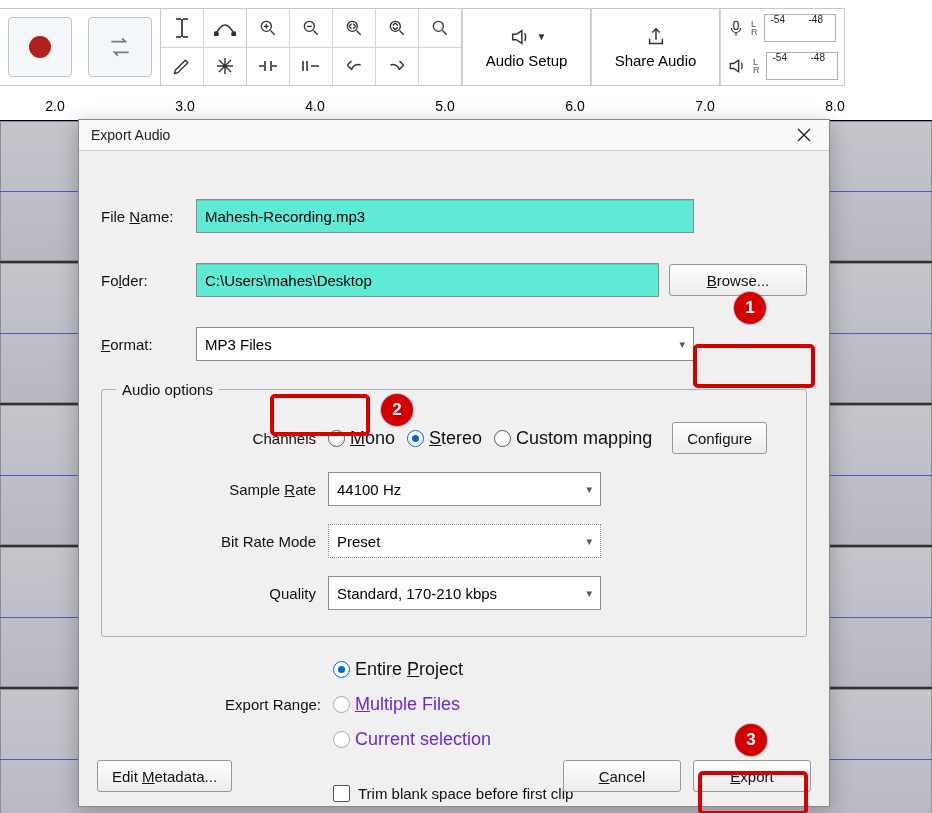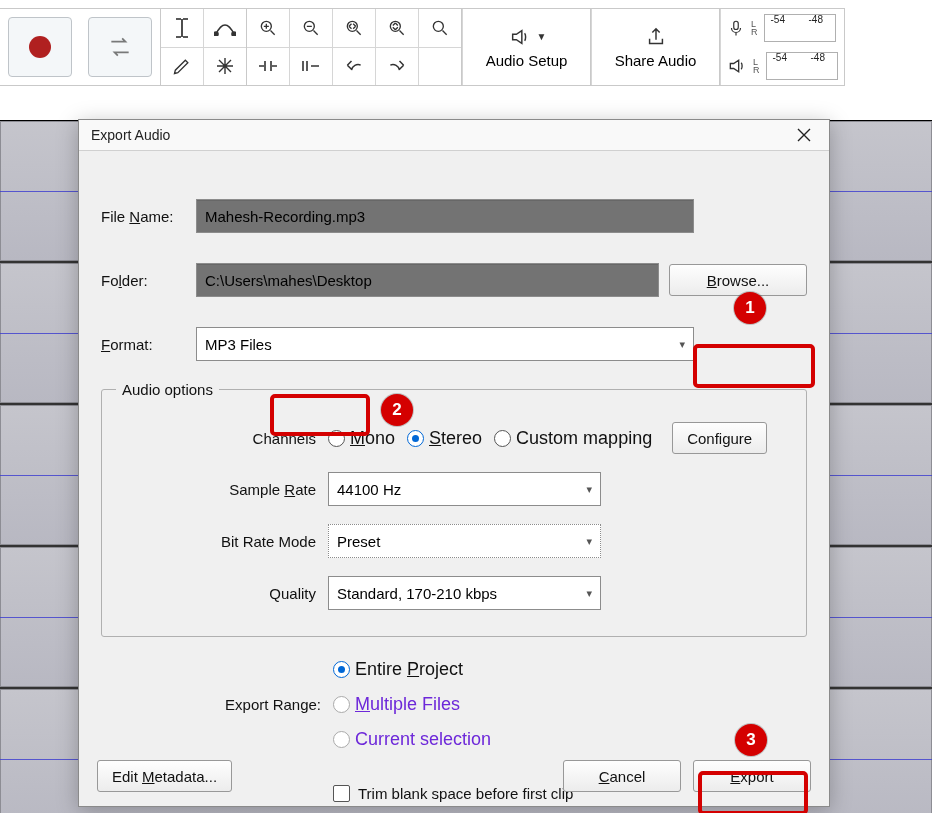--- a/index.html
+++ b/index.html
@@ -34,21 +34,21 @@
 
   
   .dialog { position:absolute; left:78px; top:119px; width:750px; height:686px; background:#f0f0f0; border:1px solid #8a8a8a; box-shadow:0 4px 20px rgba(0,0,0,.25); }
   .dlg-titlebar { display:flex; align-items:center; justify-content:space-between; height:30px; padding:0 12px; background:#f9f9f9; border-bottom:1px solid #d0d0d0;}
   .dlg-title { font-size:14px; color:#222; }
   .dlg-close { width:26px; height:26px; display:flex; align-items:center; justify-content:center; color:#222; }
   .dlg-body { padding:18px 22px 14px 22px; }
   .row { display:flex; align-items:center; margin-bottom:20px; gap:10px;margin-top:30px; }
   .row .lbl { width:85px; font-size:15px; color:#111; }
   .und { text-decoration:underline; }
-  .text-input { flex:1; height:28px; border:1px solid #8c8c8c; background:#737373; padding:2px 8px; font-size:15px; box-shadow:inset 0 1px 0 rgba(0,0,0,.1);}
+  .text-input { flex:1; height:28px; border:1px solid #8c8c8c; background:#5eead4; padding:2px 8px; font-size:15px; box-shadow:inset 0 1px 0 rgba(0,0,0,.1);}
   .select { height:32px; border:1px solid #8c8c8c; background:#fff; display:flex; align-items:center; justify-content:space-between; padding:0 8px; font-size:15px;}
   .select .arr { font-size:11px; color:#555; }
   .btn { height:30px; border:1px solid #989898; border-radius:3px; background:linear-gradient(#fefefe,#ececec); padding:0 14px; font-size:15px; color:#111; display:flex; align-items:center; justify-content:center;}
 
   fieldset{ border:1px solid #b0b0b0; border-radius:3px; padding:18px 14px 22px 14px; margin:0 0 22px 0;}
   legend { padding:0 6px; font-size:15px; color:#111;}
   .opt-row{ display:flex; align-items:center; margin:6px 0 18px 0; gap:12px;}
   .opt-row .olbl { width:200px; text-align:right; font-size:15px; color:#111;}
   .radio { display:flex; align-items:center; gap:5px; font-size:18px; color:#111;}
   .rb { width:15px; height:15px; border-radius:50%; border:1.5px solid #555; display:flex; align-items:center; justify-content:center; background:#fff;}
@@ -220,20 +220,29 @@
             </div>
           <div class="meter-bar">
             <span class="meter-lbl" style="left:6px;">-54</span>
             <span class="meter-lbl" style="left:44px;">-48</span>
           </div>
         </div>
       </div>
     </div>
   </div>
 
+  <div class="ruler">
+    <span class="lab" style="left:55px;">2.0</span>
+    <span class="lab" style="left:185px;">3.0</span>
+    <span class="lab" style="left:315px;">4.0</span>
+    <span class="lab" style="left:445px;">5.0</span>
+    <span class="lab" style="left:575px;">6.0</span>
+    <span class="lab" style="left:705px;">7.0</span>
+    <span class="lab" style="left:835px;">8.0</span>
+  </div>
   <div class="ruler-line"></div>
   <div class="track-bg">
     <div class="track">
         <div class="center"></div>
       </div>
     <div class="track">
         <div class="center"></div>
       </div>
     <div class="track">
         <div class="center"></div>

